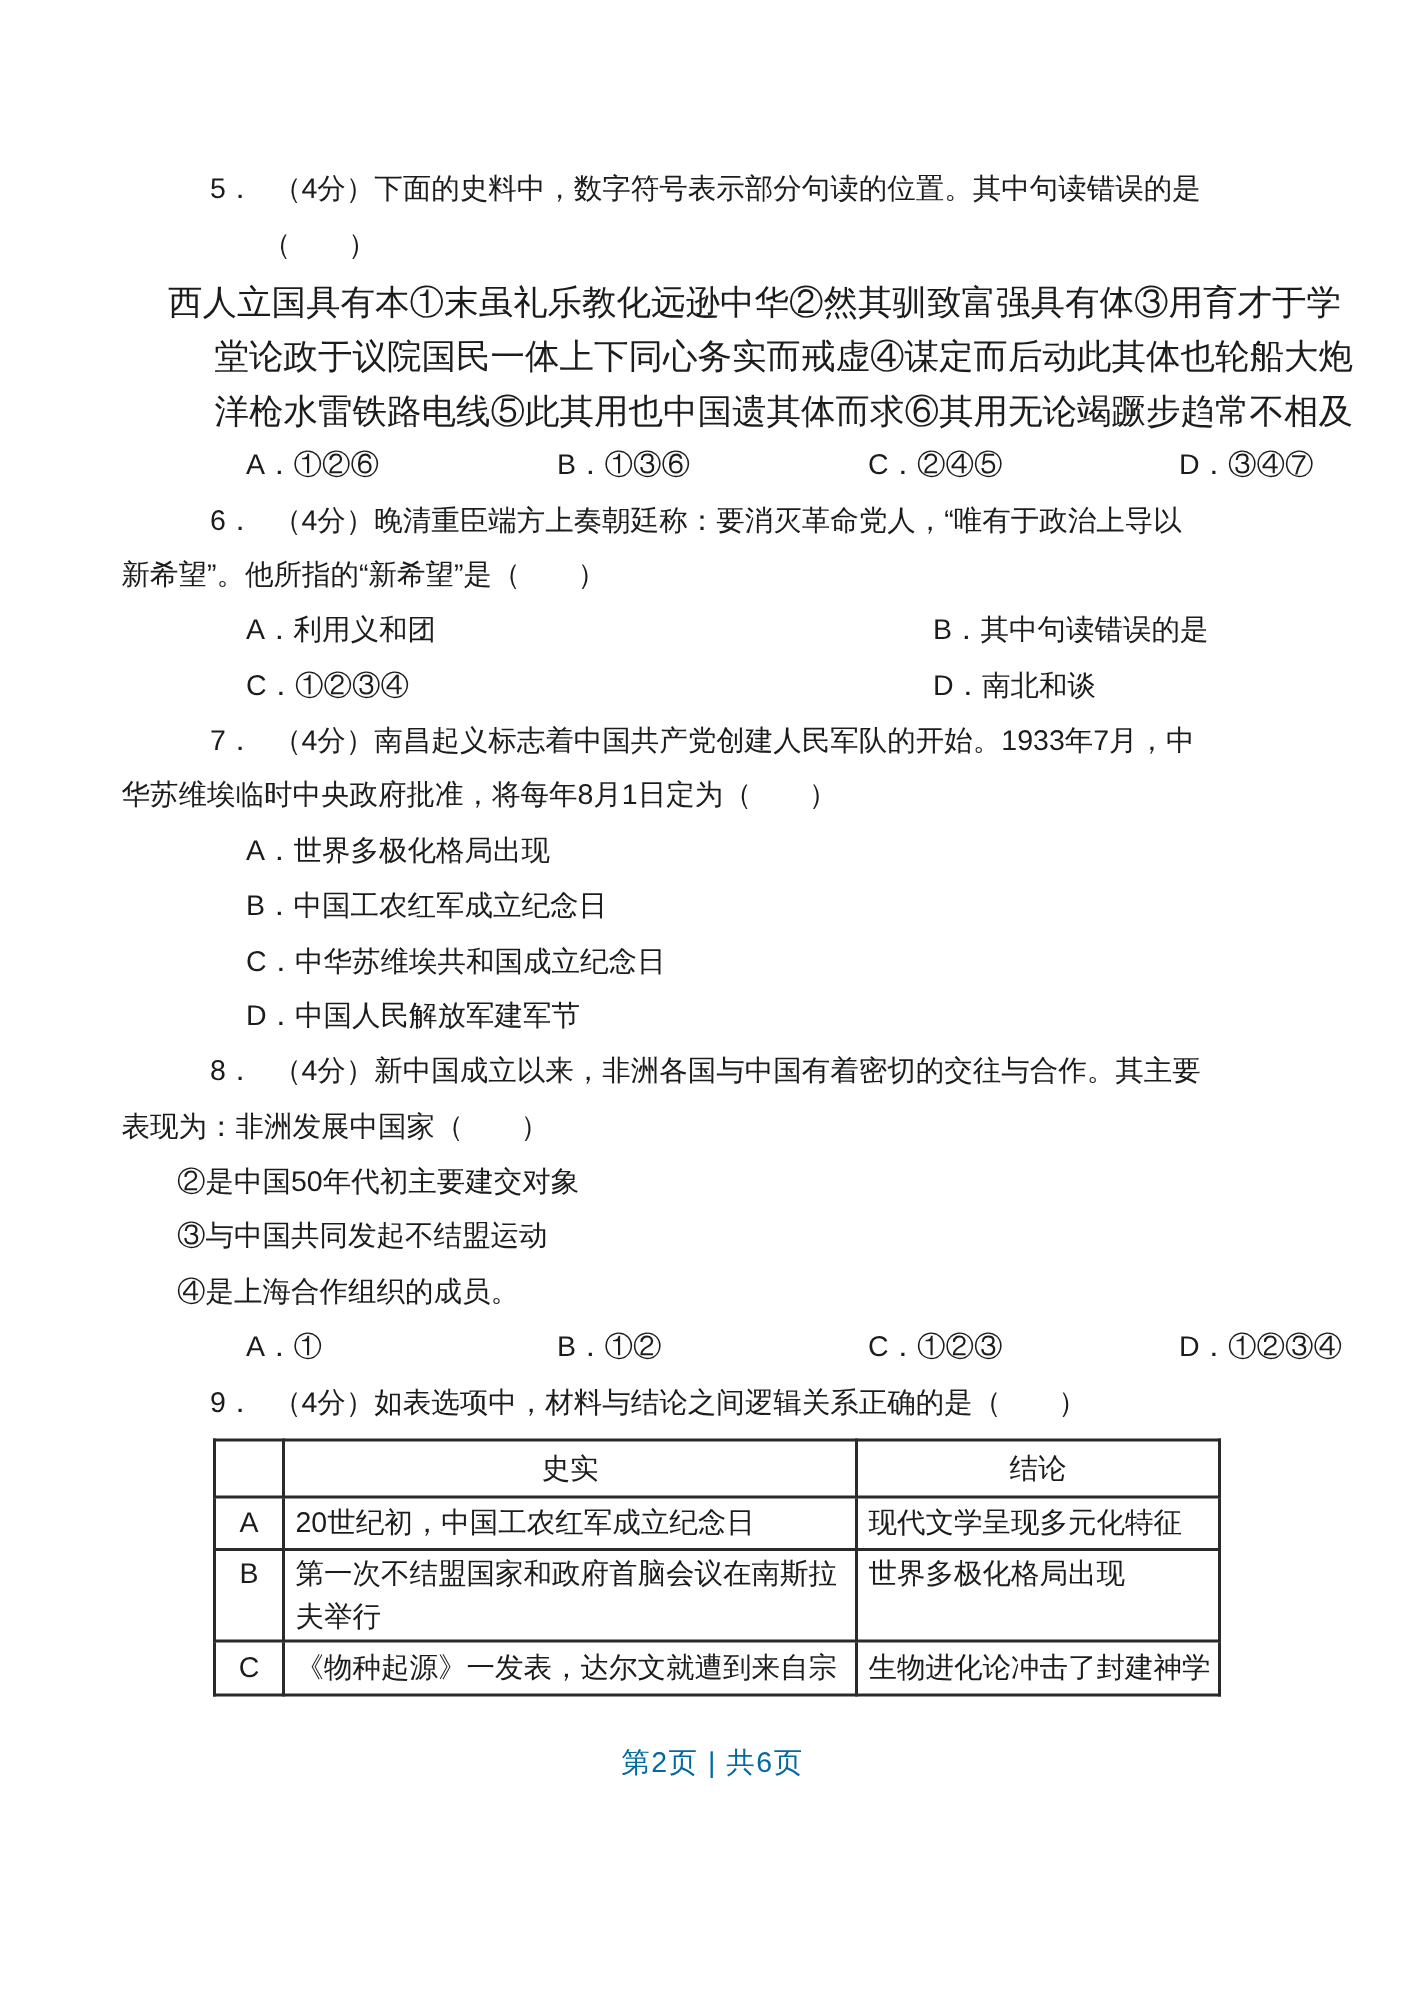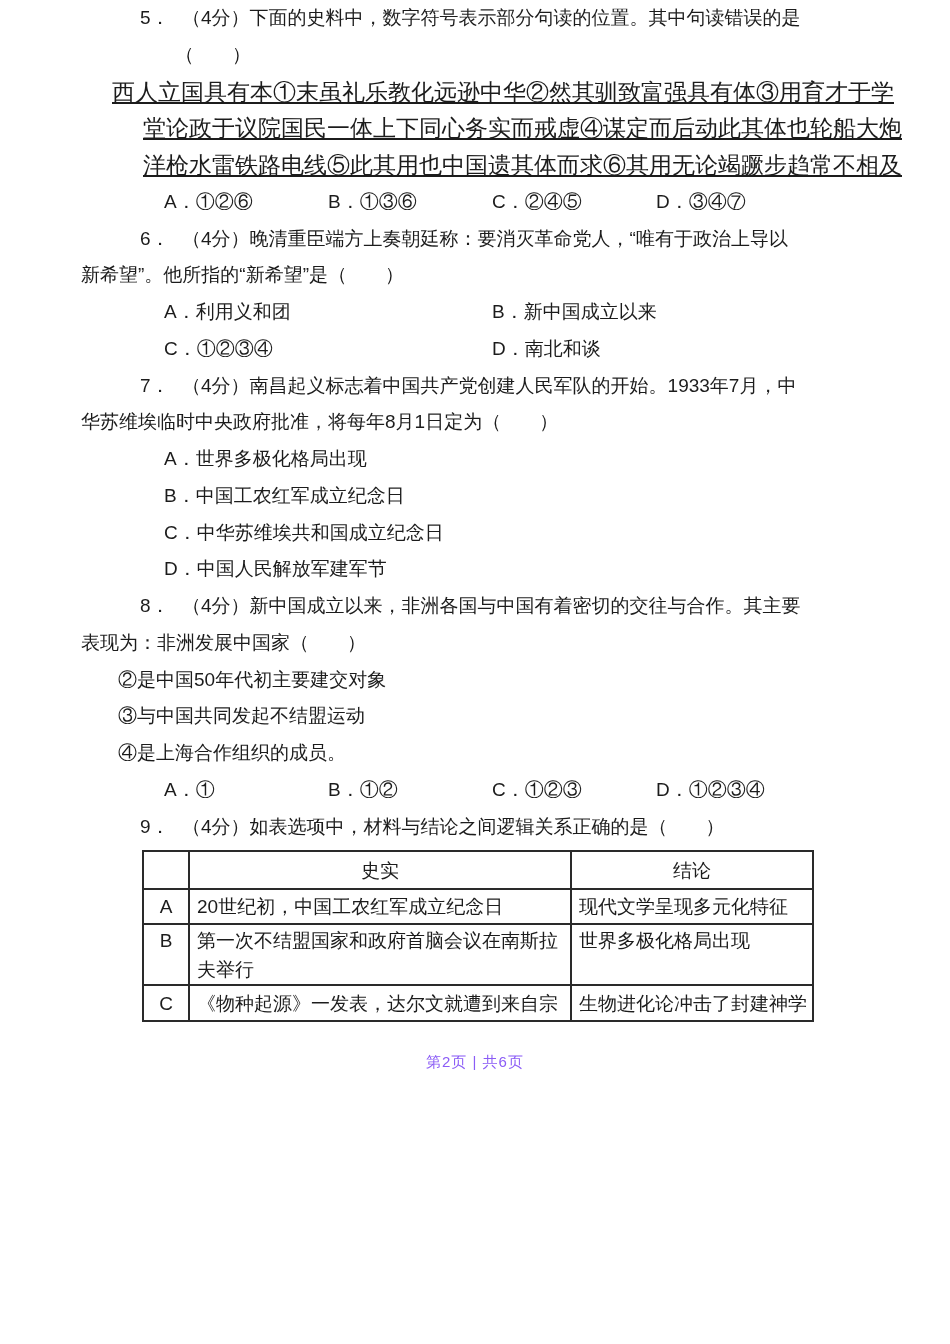--- a/index.html
+++ b/index.html
@@ -2,51 +2,51 @@
 <html><head>
 <meta charset="utf-8">
 <style>
   html,body { margin:0; padding:0; background:#888; }
   .page {
     width:950px; height:1344px; margin:0 auto;
     background:#ffffff; color:#1c1c1c;
     font-family:"Liberation Sans", sans-serif;
     position:relative; overflow:hidden;
   }
-  .content { }
+  .content { padding-top:109px; }
   .line { height:36.75px; line-height:36.75px; font-size:19px; white-space:nowrap; }
   .qline { margin-left:140px; }
   .qnum  { display:inline-block; width:42px; }
   .qcont { margin-left:81px; }
   .bracket-line { margin-left:175px; }
-  .mat { margin-left:143px; font-size:23px;text-decoration:underline; }
+  .mat { margin-left:143px; font-size:23px; }
   .mat-first { margin-left:112px; }
   .stmt { margin-left:118px; }
   .optline { margin-left:164px; }
-  .opts { margin-left:164px; display:flex; }
+  .opts { margin-left:164px; display:flex;justify-content:space-between; }
   .opts.cols4 > span { width:164px; flex:0 0 auto; }
   .opts.cols2 > span { width:328px; flex:0 0 auto; }
   table.qtable {
     margin:5px 0 0 142px; border-collapse:collapse; table-layout:fixed;
     width:670px; font-size:19px;
   }
   .qtable th, .qtable td {
     border:2px solid #2a2a2a; font-weight:normal;
     padding:0 2px 0 7px; vertical-align:middle; line-height:27px;
     overflow:hidden;
     margin-left:25px;
   }
   .qtable th { text-align:center; height:36px; padding:0; }
   .qtable td.lab { text-align:center; padding:0; }
   .qtable tr.rA { height:35px; }
   .qtable tr.rB { height:54px; }
   .qtable tr.rB td { vertical-align:top; padding-top:1px; line-height:29px; }
   .qtable tr.rB td.lab { padding-top:1px; }
   .qtable tr.rC { height:36px; }
-  .footer { margin-top:31px; text-align:center; font-size:15px; color:#8b5cf6; letter-spacing:1px; }
+  .footer { margin-top:31px; text-align:center; font-size:19px; color:#0369a1; letter-spacing:1px; }
 </style>
 </head>
 <body>
 
 <div class="page">
   <div class="content">
 
     <div class="line qline"><span class="qnum">5．</span><span>（4分）下面的史料中，数字符号表示部分句读的位置。其中句读错误的是</span></div>
     <div class="line bracket-line">（　　）</div>
     <div class="line mat mat-first">西人立国具有本①末虽礼乐教化远逊中华②然其驯致富强具有体③用育才于学</div>
@@ -56,21 +56,21 @@
       <span>A．①②⑥</span>
       <span>B．①③⑥</span>
       <span>C．②④⑤</span>
       <span>D．③④⑦</span>
     </div>
 
     <div class="line qline"><span class="qnum">6．</span><span>（4分）晚清重臣端方上奏朝廷称：要消灭革命党人，“唯有于政治上导以</span></div>
     <div class="line qcont">新希望”。他所指的“新希望”是（　　）</div>
     <div class="line opts cols2">
       <span>A．利用义和团</span>
-      <span>B．新中国成立以来</span>
+      <span>B．其中句读错误的是</span>
     </div>
     <div class="line opts cols2">
       <span>C．①②③④</span>
       <span>D．南北和谈</span>
     </div>
 
     <div class="line qline"><span class="qnum">7．</span><span>（4分）南昌起义标志着中国共产党创建人民军队的开始。1933年7月，中</span></div>
     <div class="line qcont">华苏维埃临时中央政府批准，将每年8月1日定为（　　）</div>
     <div class="line optline">A．世界多极化格局出现</div>
     <div class="line optline">B．中国工农红军成立纪念日</div>

